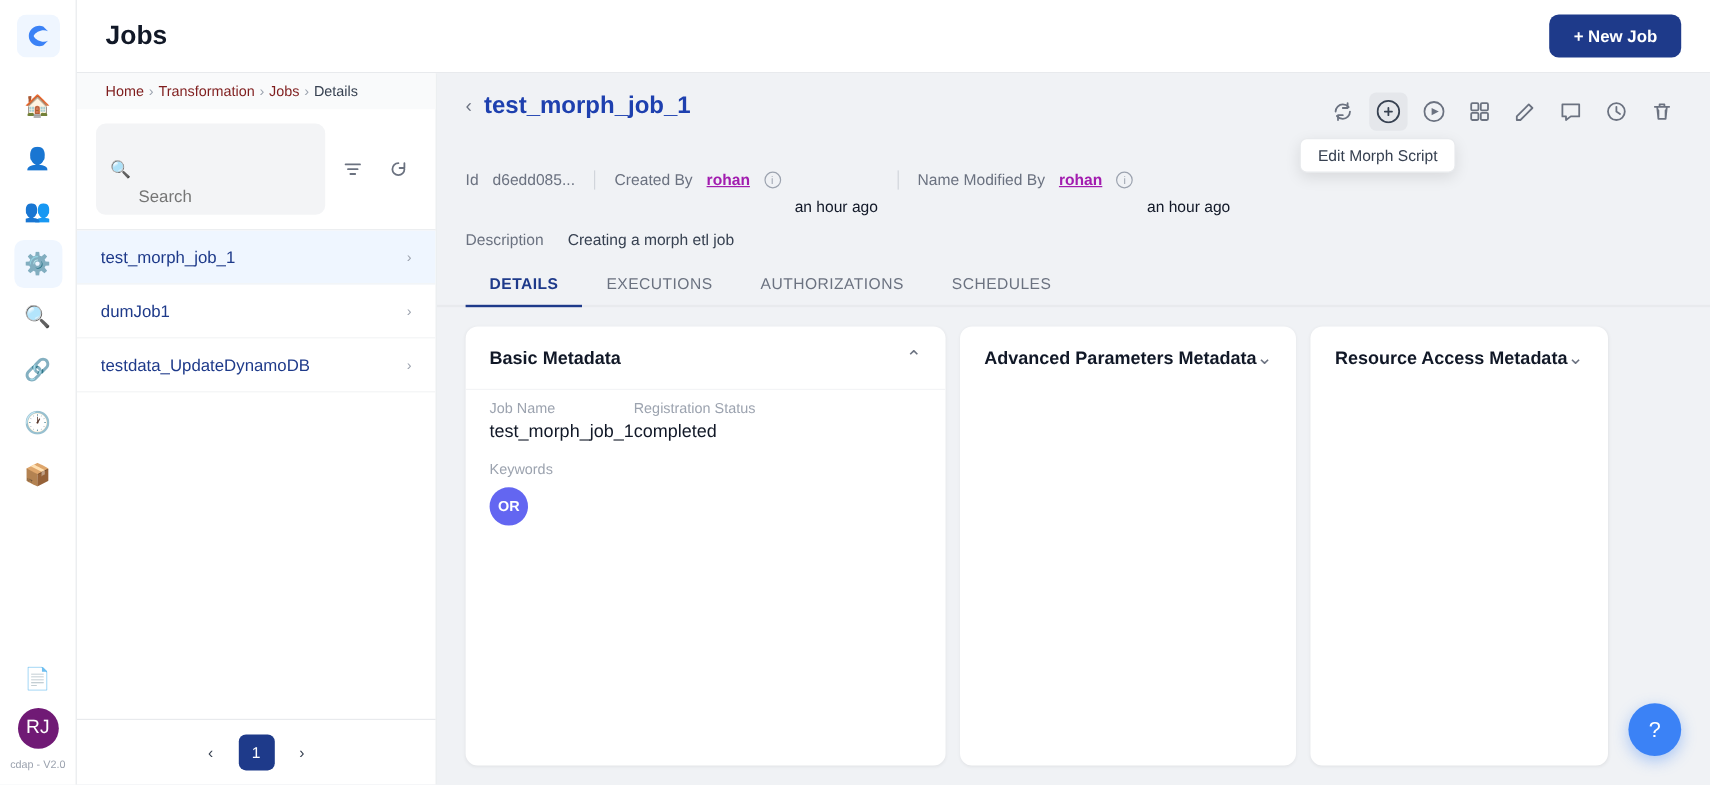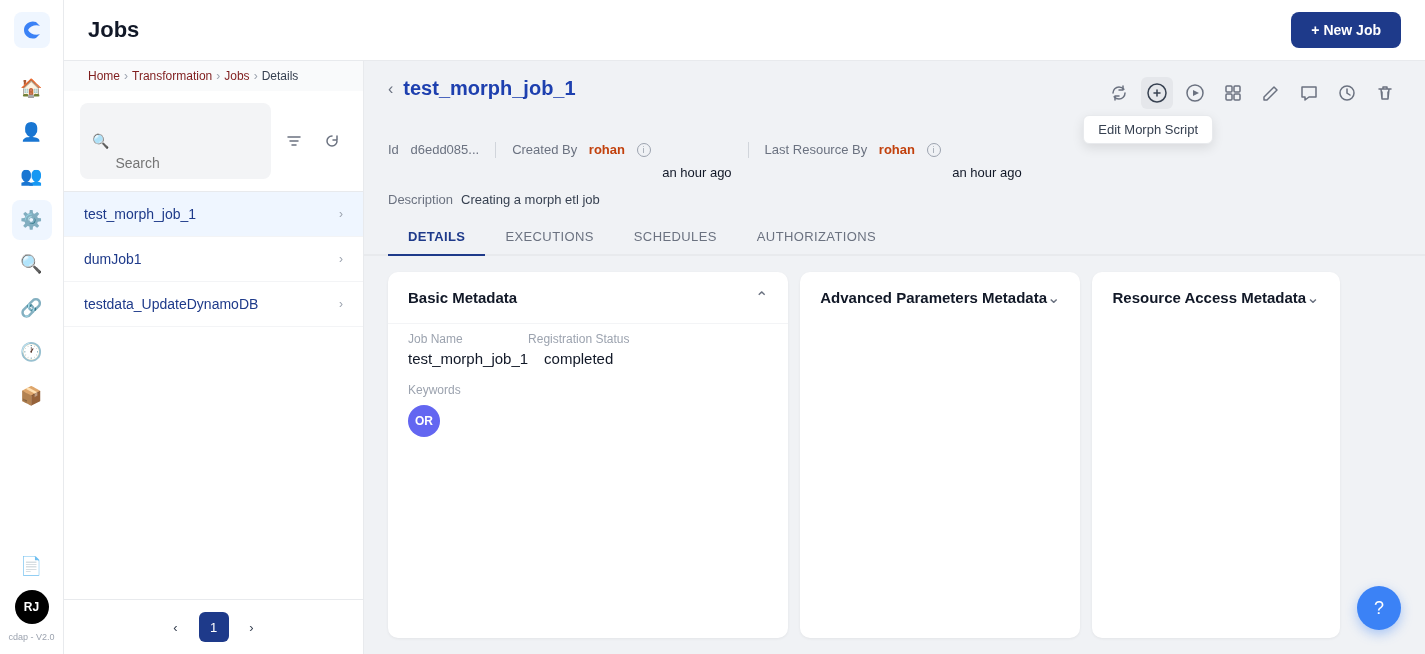--- a/index.html
+++ b/index.html
@@ -30,28 +30,28 @@
       justify-content: center;
       border-radius: 8px;
       cursor: pointer;
       color: #6b7280;
       font-size: 18px;
     }
     .nav-icon.active { background: #eff6ff; color: #2563eb; }
     .nav-avatar {
       width: 34px;
       height: 34px;
-      background: #000000;
+      background: #701a75;
       border-radius: 50%;
       display: flex;
       align-items: center;
       justify-content: center;
       color: #fff;
-      font-size: 12px;
-      font-weight: 700;
+      font-size: 16px;
+      font-weight: 400;
       cursor: pointer;
       margin-top: auto;
     }
     .nav-bottom-icon {
       width: 40px;
       height: 40px;
       display: flex;
       align-items: center;
       justify-content: center;
       border-radius: 8px;
@@ -288,40 +288,40 @@
       display: flex;
       align-items: center;
       gap: 4px;
     }
     .meta-sep {
       width: 1px;
       height: 16px;
       background: #d1d5db;
       margin: 0 16px;
     }
-    .meta-user { font-weight: 600; color: #c2410c; }
+    .meta-user { font-weight: 600; color: #a21caf; text-decoration: underline; }
     .meta-time { font-weight: 400; color: #111827; margin-top: 46px; }
     .info-icon {
       width: 14px;
       height: 14px;
       border-radius: 50%;
       border: 1.5px solid #9ca3af;
       display: inline-flex;
       align-items: center;
       justify-content: center;
       font-size: 9px;
       color: #9ca3af;
       cursor: pointer;
     }
 
     .detail-description {
       padding: 0 24px 12px;
       display: flex;
       align-items: flex-end;
-      gap: 8px;
+      gap: 20px;
       font-size: 13px;
     }
     .desc-label { color: #6b7280; font-weight: 500; }
     .desc-value { color: #374151; }
 
     
     .tabs-bar {
       display: flex;
       padding: 0 24px;
       background: #f0f2f5;
@@ -384,21 +384,21 @@
       border-top: 1px solid #f3f4f6;
     }
 
     .metadata-grid {
       display: grid;
       grid-template-columns: 1fr 1fr 1fr;
     }
     .meta-field { display: flex; flex-direction: column; gap: 4px; }
     .meta-field-label { font-size: 12px; color: #9ca3af; font-weight: 500; }
     .meta-field-value { font-size: 15px; color: #111827; font-weight: 500; }
-    .meta-field-value.completed { color: #111827; margin-left: 16px; }
+    .meta-field-value.completed { color: #111827; }
 
     .keywords-row {
       margin-top: 16px;
     }
     .keyword-badge {
       display: inline-flex;
       align-items: center;
       justify-content: center;
       width: 32px;
       height: 32px;
@@ -590,37 +590,37 @@
         </div>
         <div class="meta-sep"></div>
         <div class="meta-item">
           <span>Created By</span>&nbsp;
           <span class="meta-user">rohan</span>&nbsp;
           <span class="info-icon">i</span>&nbsp;
           <span class="meta-time">an hour ago</span>
         </div>
         <div class="meta-sep"></div>
         <div class="meta-item">
-          <span>Last Resource By</span>&nbsp;
+          <span>Name Modified By</span>&nbsp;
           <span class="meta-user">rohan</span>&nbsp;
           <span class="info-icon">i</span>&nbsp;
           <span class="meta-time">an hour ago</span>
         </div>
       </div>
 
       <div class="detail-description">
         <span class="desc-label">Description</span>
         <span class="desc-value">Creating a morph etl job</span>
       </div>
 
       <div class="tabs-bar">
         <div class="tab active">DETAILS</div>
         <div class="tab">EXECUTIONS</div>
+        <div class="tab">AUTHORIZATIONS</div>
         <div class="tab">SCHEDULES</div>
-        <div class="tab">AUTHORIZATIONS</div>
       </div>
 
       <div class="detail-content">
 
         <div class="accordion">
           <div class="accordion-header">
             <span class="accordion-title">Basic Metadata</span>
             <span class="accordion-chevron">⌃</span>
           </div>
           <div class="accordion-content">

